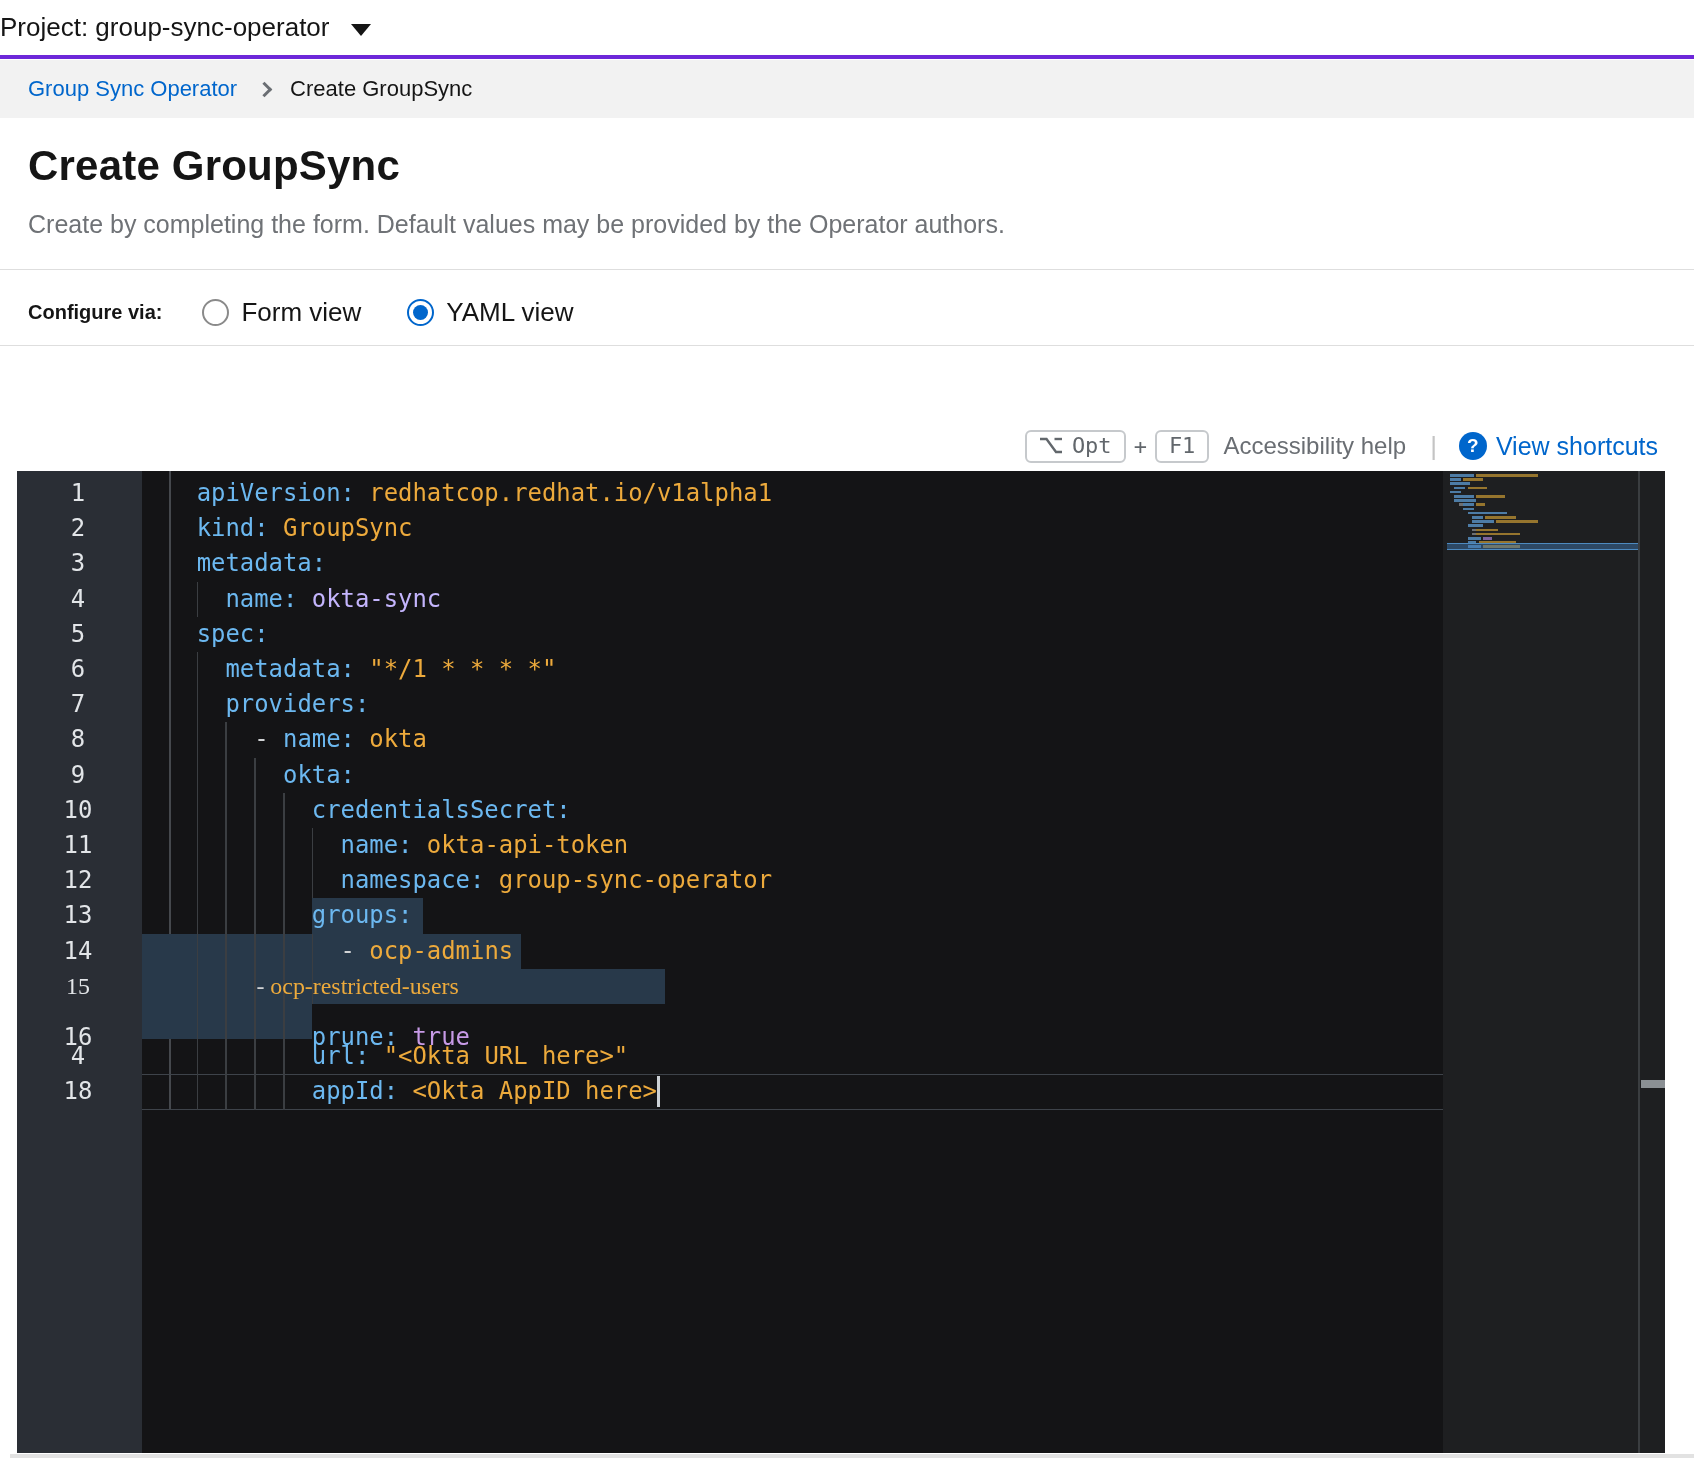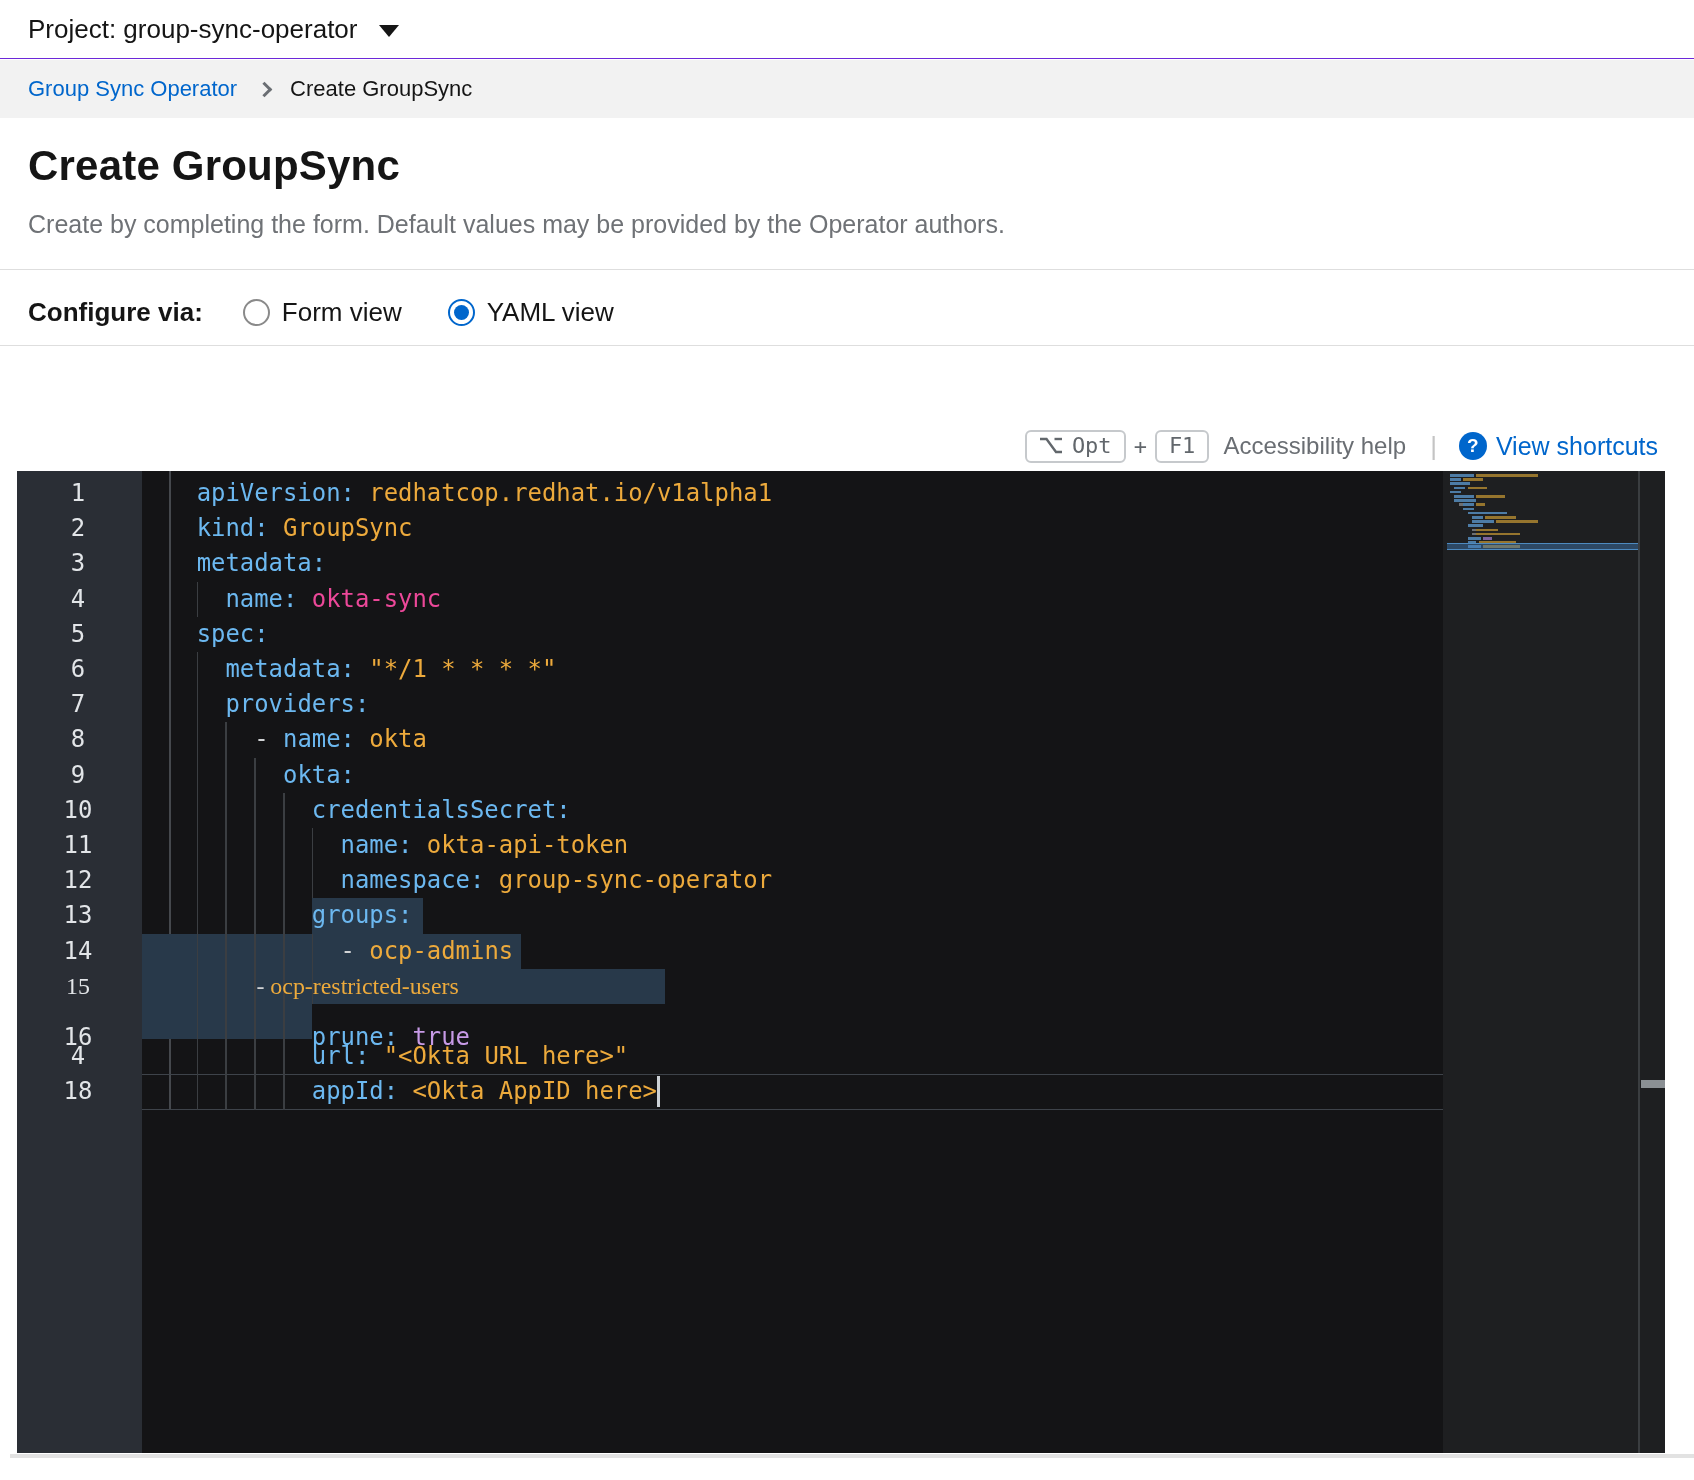--- a/index.html
+++ b/index.html
@@ -2,42 +2,42 @@
 <html><head>
 <meta charset="utf-8">
 <style>
   * { box-sizing: border-box; margin: 0; padding: 0; }
   html,body { background:#ffffff; }
   body { font-family: "Liberation Sans", sans-serif; color:#151515; }
   #root { position:relative; width:1694px; height:1480px; background:#fff; overflow:hidden; }
 
   
   .project-bar { position:absolute; left:0; top:0; width:1694px; height:59px;
-    border-bottom:1px solid #6d28d9; display:flex; align-items:center; padding-left:28px; cursor:pointer; }
+    border-bottom:4px solid #6d28d9; display:flex; align-items:center; cursor:pointer; }
   .project-bar .label { font-size:26px; color:#151515; }
   .caret-down { width:0; height:0; margin-left:22px; margin-top:4px;
     border-left:10px solid transparent; border-right:10px solid transparent; border-top:12px solid #151515; }
 
   
   .breadcrumb-band { position:absolute; left:0; top:60px; width:1694px; height:58px;
     background:#f2f2f2; display:flex; align-items:center; padding-left:28px; }
   .crumb-link { color:#0066cc; font-size:22px; text-decoration:none; cursor:pointer; }
   .crumb-sep { display:inline-block; width:11px; height:11px; margin:0 20px 0 22px;
     border-top:3px solid #6a6e73; border-right:3px solid #6a6e73; transform:rotate(45deg); }
   .crumb-current { color:#151515; font-size:22px; }
 
   
   .page-title { position:absolute; left:28px; top:142px; font-size:42px; font-weight:600; color:#151515; letter-spacing:0.2px; }
   .page-subtitle { position:absolute; left:28px; top:210px; font-size:25px; color:#6f7276; }
 
   .hr { position:absolute; left:0; width:1694px; height:1px; background:#dedede; }
 
   
   .configure-row { position:absolute; left:28px; top:288px; height:48px; display:flex; align-items:center; }
-  .configure-label { font-size:26px; font-weight:700; color:#151515; margin-right:40px; }
+  .configure-label { font-size:20px; font-weight:700; color:#151515; margin-right:40px; }
   .radio { width:27px; height:27px; border-radius:50%; background:#fff; border:2px solid #8a8a8a;
     display:inline-flex; align-items:center; justify-content:center; cursor:pointer; flex:none; }
   .radio.checked { border:2px solid #0066cc; }
   .radio.checked .dot { width:15px; height:15px; border-radius:50%; background:#0066cc; }
   .radio-label { font-size:26px; color:#151515; margin-left:12px; cursor:pointer; }
   .radio-gap { width:46px; }
 
   
   .yaml-toolbar { position:absolute; top:426px; right:36px; height:40px; display:flex; align-items:center; }
   .kbd { display:inline-flex; align-items:center; gap:9px; border:2px solid #c6c9cc; border-radius:6px;
@@ -182,21 +182,21 @@
         <div class="guide" style="left: 208.478px; top: 568.2px; height: 35.2px;"></div>
         <div class="guide" style="left: 237.256px; top: 568.2px; height: 35.2px;"></div>
         <div class="guide" style="left: 266.034px; top: 568.2px; height: 35.2px;"></div>
         <div class="guide" style="left: 179.7px; top: 603.4px; height: 35.2px;"></div>
         <div class="guide" style="left: 208.478px; top: 603.4px; height: 35.2px;"></div>
         <div class="guide" style="left: 237.256px; top: 603.4px; height: 35.2px;"></div>
         <div class="guide" style="left: 266.034px; top: 603.4px; height: 35.2px;"></div>
         <div class="code-row mono" style="top: 5px;"><span class="ln">1</span><span class="code-text"><span></span><span style="color: rgb(108, 184, 240);">apiVersion:</span><span> </span><span style="color: rgb(237, 170, 60);">redhatcop.redhat.io/v1alpha1</span></span></div>
         <div class="code-row mono" style="top: 40.2px;"><span class="ln">2</span><span class="code-text"><span></span><span style="color: rgb(108, 184, 240);">kind:</span><span> </span><span style="color: rgb(237, 170, 60); margin-top: 36px;">GroupSync</span></span></div>
         <div class="code-row mono" style="top: 75.4px;"><span class="ln">3</span><span class="code-text"><span></span><span style="color: rgb(108, 184, 240);">metadata:</span></span></div>
-        <div class="code-row mono" style="top: 110.6px;"><span class="ln">4</span><span class="code-text"><span>  </span><span style="color: rgb(108, 184, 240);">name:</span><span> </span><span style="color: #ec4899;">okta-sync</span></span></div>
+        <div class="code-row mono" style="top: 110.6px;"><span class="ln">4</span><span class="code-text"><span>  </span><span style="color: rgb(108, 184, 240);">name:</span><span> </span><span style="color: #c4b5fd;">okta-sync</span></span></div>
         <div class="code-row mono" style="top: 145.8px;"><span class="ln">5</span><span class="code-text"><span></span><span style="color: rgb(108, 184, 240);">spec:</span></span></div>
         <div class="code-row mono" style="top: 181px;"><span class="ln">6</span><span class="code-text"><span>  </span><span style="color: rgb(108, 184, 240);">metadata:</span><span> </span><span style="color: rgb(237, 170, 60);">"*/1 * * * *"</span></span></div>
         <div class="code-row mono" style="top: 216.2px;"><span class="ln">7</span><span class="code-text"><span>  </span><span style="color: rgb(108, 184, 240);">providers:</span></span></div>
         <div class="code-row mono" style="top: 251.4px;"><span class="ln">8</span><span class="code-text"><span>    </span><span style="color: rgb(210, 212, 214);">- </span><span style="color: rgb(108, 184, 240);">name:</span><span> </span><span style="color: rgb(237, 170, 60);">okta</span></span></div>
         <div class="code-row mono" style="top: 286.6px;"><span class="ln">9</span><span class="code-text"><span>      </span><span style="color: rgb(108, 184, 240);">okta:</span></span></div>
         <div class="code-row mono" style="top: 321.8px;"><span class="ln">10</span><span class="code-text"><span>        </span><span style="color: rgb(108, 184, 240);">credentialsSecret:</span></span></div>
         <div class="code-row mono" style="top: 357px;"><span class="ln">11</span><span class="code-text"><span>          </span><span style="color: rgb(108, 184, 240);">name:</span><span> </span><span style="color: rgb(237, 170, 60);">okta-api-token</span></span></div>
         <div class="code-row mono" style="top: 392.2px;"><span class="ln">12</span><span class="code-text"><span>          </span><span style="color: rgb(108, 184, 240);">namespace:</span><span> </span><span style="color: rgb(237, 170, 60);">group-sync-operator</span></span></div>
         <div class="code-row mono" style="top: 427.4px;"><span class="ln">13</span><span class="code-text"><span>        </span><span style="color: rgb(108, 184, 240);">groups:</span></span></div>
         <div class="code-row mono" style="top: 462.6px;"><span class="ln">14</span><span class="code-text"><span>          </span><span style="color: rgb(210, 212, 214);">- </span><span style="color: rgb(237, 170, 60);">ocp-admins</span></span></div>

